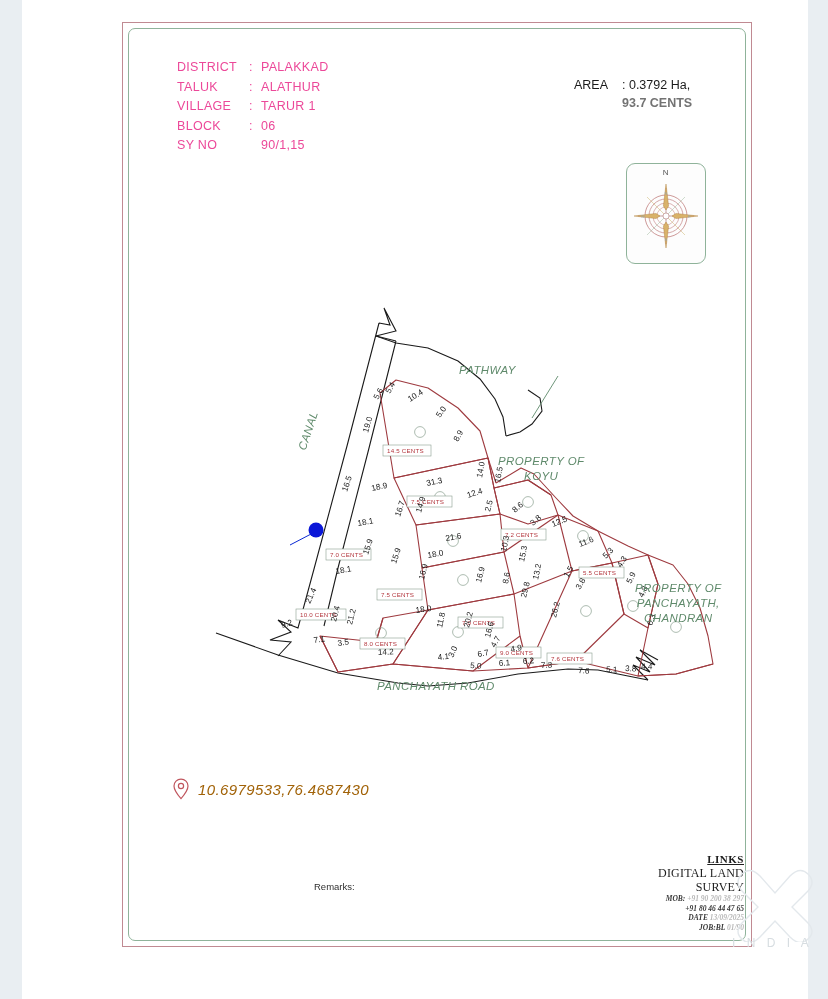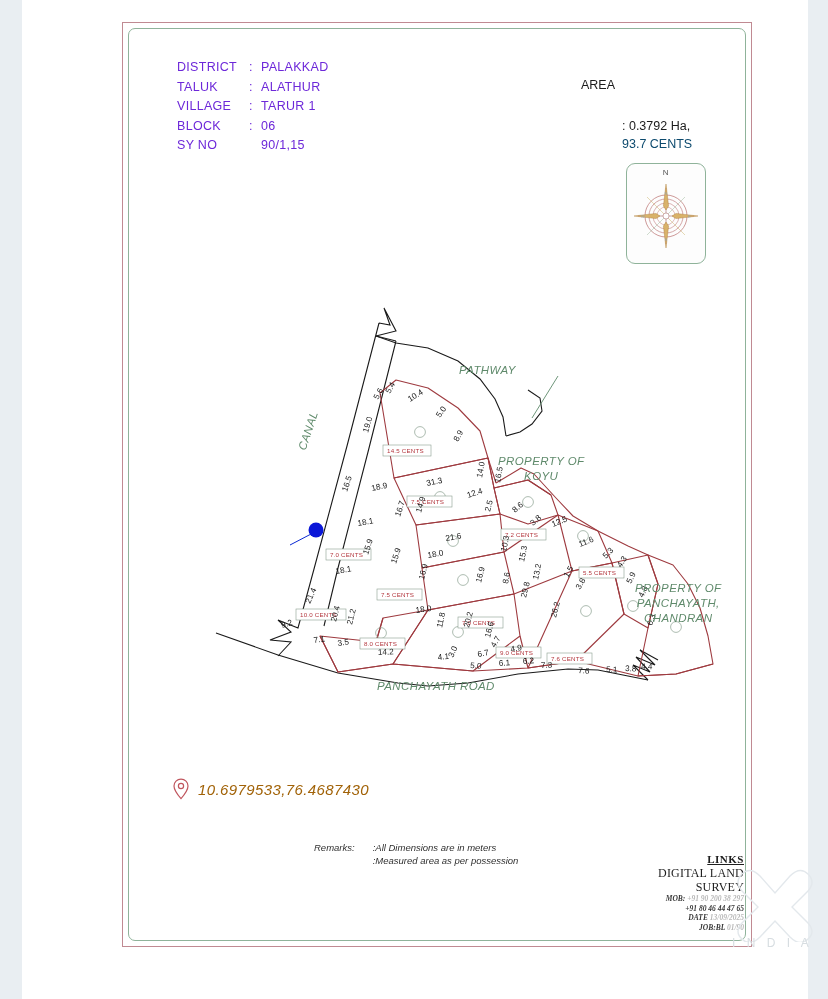--- a/index.html
+++ b/index.html
@@ -28,35 +28,35 @@
   #frame-inner{
     position:absolute;left:106px;top:28px;width:618px;height:913px;
     border:1.3px solid #8fb39a;
     border-radius:7px;
     box-sizing:border-box;
   }
 
   
   #header-info{
     position:absolute;left:155px;top:58px;
-    font-size:12.5px;color:#6d28d9;letter-spacing:.3px;
+    font-size:12.5px;color:#ec4899;letter-spacing:.3px;
   }
   #header-info .hrow{display:flex;line-height:19.5px;}
   #header-info .hlabel{width:72px;}
   #header-info .hsep{width:12px;}
   #header-info .hval{white-space:nowrap;}
 
   #area-block{
     position:absolute;left:552px;top:76px;
     font-size:12.5px;color:#1b1b1b;
   }
-  #area-block .arow{display:flex;line-height:19px;text-align:center;}
+  #area-block .arow{display:flex;line-height:19px;}
   #area-block .alabel{width:48px;}
-  #area-block .aval{white-space:nowrap;margin-top:41px;}
-  #area-cents{color:#0c4a6e;font-weight:normal;margin-left:48px;display:block;line-height:17px;}
+  #area-block .aval{white-space:nowrap;}
+  #area-cents{color:#737373;font-weight:bold;margin-left:48px;display:block;line-height:17px;}
 
   
   #compass{
     position:absolute;left:604px;top:163px;width:78px;height:99px;
     border:1.1px solid #8fb39a;border-radius:9px;background:#fdfdfd;
   }
   #compass .n-label{
     position:absolute;left:0;right:0;top:4px;text-align:center;
     font-size:8px;color:#555;letter-spacing:.5px;
   }
@@ -79,22 +79,22 @@
   #gps{
     position:absolute;left:150px;top:778px;display:flex;align-items:center;
   }
   #gps .pin{width:18px;height:22px;margin-right:8px;}
   #gps .coords{
     font-size:15px;font-style:italic;color:#a16207;letter-spacing:.4px;
   }
 
   
   #remarks{
-    position:absolute;left:292px;top:842px;display:flex;font-size:9.5px;
-    font-style:italic;color:#303030;
+    position:absolute;left:292px;top:881px;display:flex;font-size:9.5px;
+    color:#303030;
   }
   #remarks .rlabel{margin-right:18px;}
   #remarks .rlines div{line-height:12.5px;}
 
   
   #sign{
     position:absolute;left:588px;top:853px;width:134px;text-align:right;
     color:#1e1e1e;
   }
   #sign .s-links{
@@ -416,24 +416,20 @@
     <div id="gps">
       <svg class="pin" viewBox="0 0 18 22">
         <path d="M9 1.2 C5 1.2 2 4.2 2 8 C2 12.6 9 20.6 9 20.6 C9 20.6 16 12.6 16 8 C16 4.2 13 1.2 9 1.2 Z" fill="none" stroke="#c0565e" stroke-width="1.2"></path>
         <circle cx="9" cy="8" r="2.6" fill="none" stroke="#c0565e" stroke-width="1.2"></circle>
       </svg>
       <span class="coords">10.6979533,76.4687430</span>
     </div>
 
     <div id="remarks">
       <div class="rlabel">Remarks:</div>
-      <div class="rlines">
-        <div>:All Dimensions are in meters</div>
-        <div>:Measured area as per possession</div>
-      </div>
     </div>
 
     <div id="sign">
       <div class="s-links">LINKS</div>
       <div class="s-title">DIGITAL LAND SURVEY</div>
       <div class="s-small">
         <span>MOB:</span>
         <span class="faded">+91 90 200 38 297</span>
       </div>
       <div class="s-small faded">+91 80 46 44 47 65</div>

